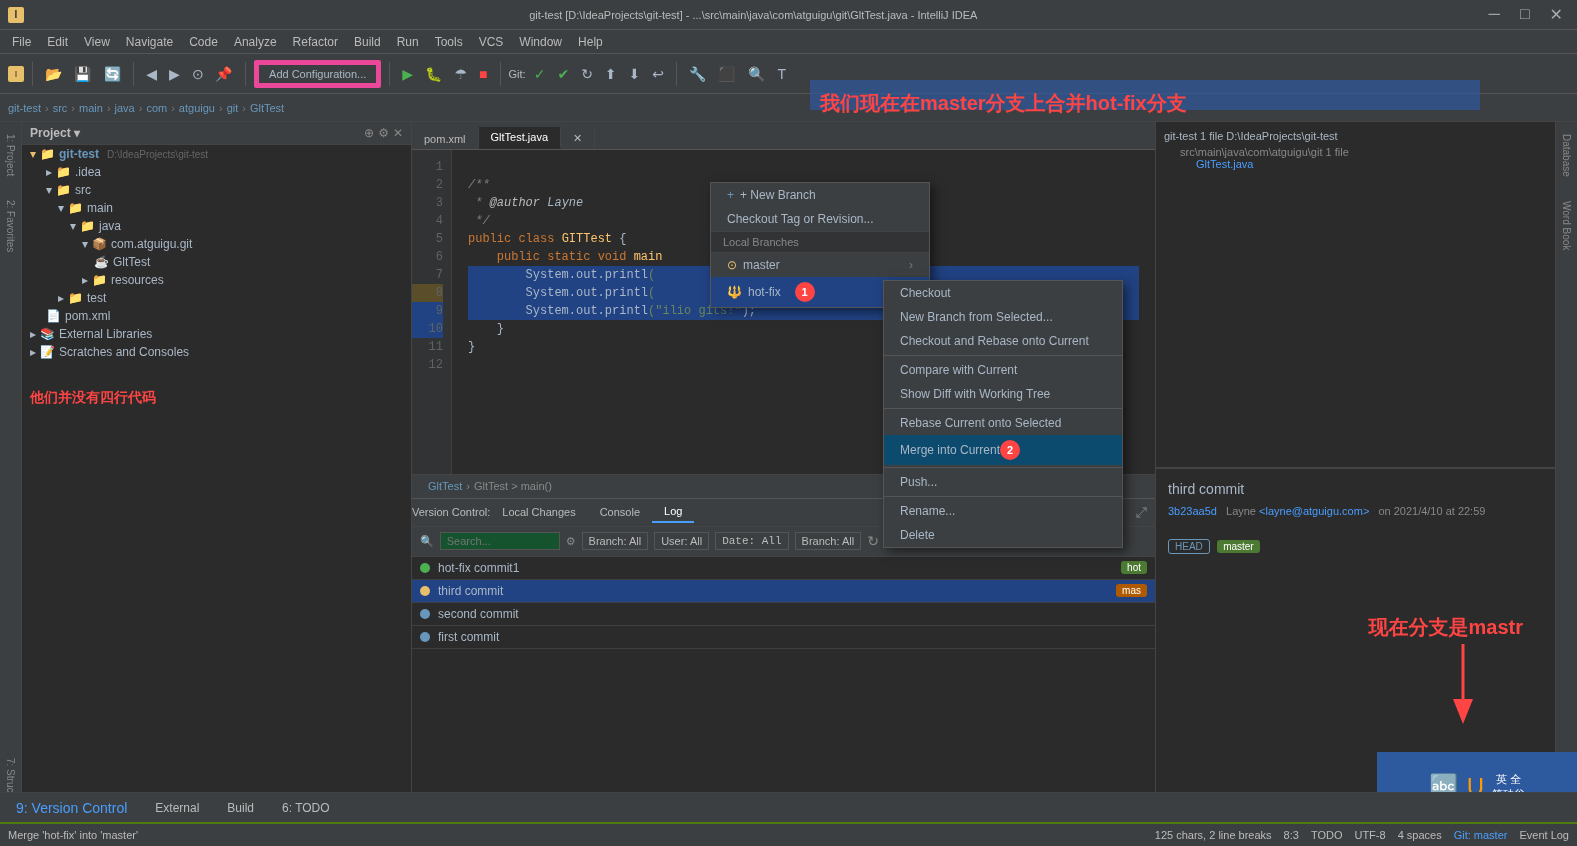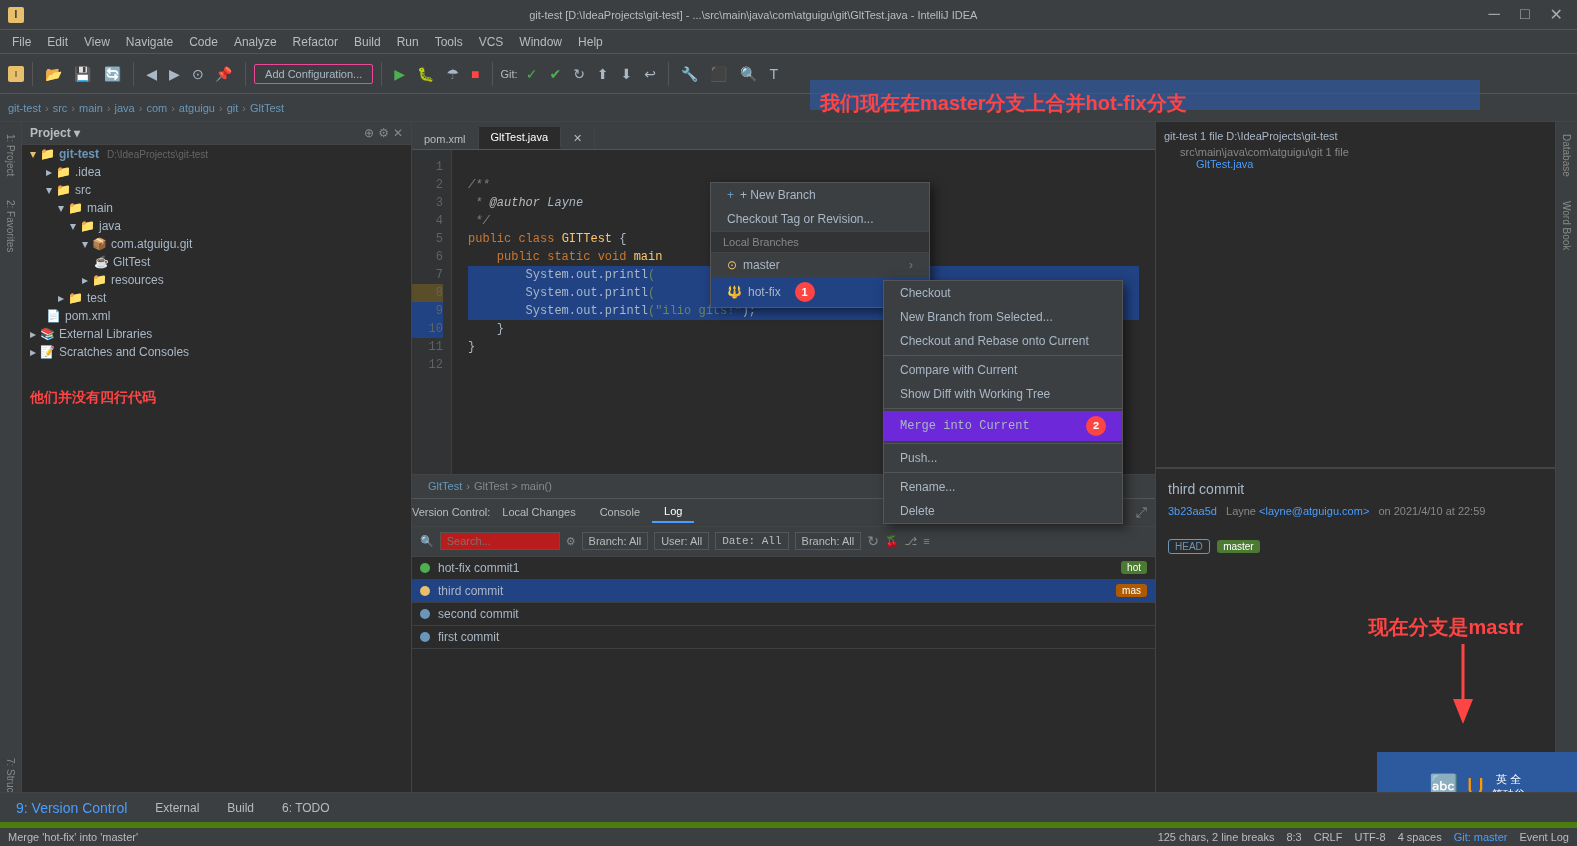--- a/index.html
+++ b/index.html
@@ -9,21 +9,21 @@
     #titlebar { background: #3c3f41; height: 30px; display: flex; align-items: center; padding: 0 8px; border-bottom: 1px solid #555; justify-content: space-between; }
     #titlebar .title { font-size: 11px; color: #bbb; flex: 1; text-align: center; }
     #titlebar .window-controls { display: flex; gap: 8px; }
 
     
     #menubar { background: #3c3f41; height: 24px; display: flex; align-items: center; padding: 0 4px; border-bottom: 1px solid #555; }
     #menubar .menu-item { padding: 2px 8px; font-size: 12px; color: #bbb; cursor: pointer; }
 
     
     #toolbar { background: #3c3f41; height: 40px; display: flex; align-items: center; padding: 0 8px; gap: 4px; border-bottom: 1px solid #555; }
-    #toolbar .tb-btn { background: transparent; border: 1px solid #ec4899; color: #a9b7c6; padding: 3px 10px; font-size: 11px; cursor: pointer; border-radius: 2px; }
+    #toolbar .tb-btn { background: transparent; border: 5px solid #ec4899; color: #a9b7c6; padding: 3px 10px; font-size: 11px; cursor: pointer; border-radius: 2px; }
     #toolbar .tb-sep { width: 1px; height: 24px; background: #555; margin: 0 4px; }
     #toolbar .tb-icon { color: #a9b7c6; font-size: 14px; padding: 4px; cursor: pointer; }
 
     
     #breadcrumb { background: #3c3f41; height: 28px; display: flex; align-items: center; padding: 0 8px; border-bottom: 1px solid #444; gap: 4px; font-size: 11px; color: #bbb; }
     #breadcrumb span { color: #6897bb; cursor: pointer; }
     #breadcrumb .sep { color: #777; }
 
     
     #main { display: flex; height: calc(846px - 30px - 24px - 40px - 28px - 24px); }
@@ -59,21 +59,21 @@
     #bottom-toolbar { background: #3c3f41; height: 30px; display: flex; align-items: center; padding: 0 8px; gap: 6px; border-bottom: 1px solid #444; font-size: 11px; }
     #commits-list { flex: 1; overflow-y: auto; }
     .commit-row { display: flex; align-items: center; padding: 4px 8px; cursor: pointer; border-bottom: 1px solid #3d3f41; gap: 8px; }
     .commit-row.selected { background: #214283; }
     .commit-dot { width: 10px; height: 10px; border-radius: 50%; background: #6897bb; flex-shrink: 0; }
     .commit-msg { flex: 1; font-size: 12px; color: #a9b7c6; }
     .commit-branch-tag { background: #4c7a33; color: #fff; padding: 1px 6px; border-radius: 3px; font-size: 10px; }
     .commit-branch-tag.orange { background: #b05a00; }
 
     
-    #statusbar { background: #3c3f41; height: 24px; display: flex; align-items: center; padding: 0 8px; border-top: 6px solid #4d7c0f; font-size: 11px; color: #bbb; justify-content: space-between; }
+    #statusbar { background: #3c3f41; height: 24px; display: flex; align-items: center; padding: 0 8px; border-top: 2px solid #4d7c0f; font-size: 11px; color: #bbb; justify-content: space-between; }
     #statusbar .left { display: flex; gap: 12px; align-items: center; }
     #statusbar .right { display: flex; gap: 12px; align-items: center; }
 
     
     #right-panel { width: 400px; background: #2b2b2b; border-left: 1px solid #444; display: flex; flex-direction: column; }
     #right-panel-top { flex: 1; padding: 8px; overflow: auto; }
     #right-panel-bottom { border-top: 1px solid #444; padding: 12px; height: 200px; }
     .commit-detail-title { font-size: 14px; color: #a9b7c6; margin-bottom: 8px; }
     .commit-detail-meta { font-size: 11px; color: #888; margin-bottom: 22px; }
     .tag-badge { display: inline-block; background: transparent; border: 1px solid #6897bb; color: #6897bb; padding: 1px 6px; border-radius: 3px; font-size: 10px; margin-right: 4px; }
@@ -325,21 +325,21 @@
         <div class="bottom-tab">Local Changes</div>
         <div class="bottom-tab">Console</div>
         <div class="bottom-tab active">Log</div>
         <div style="flex:1;"></div>
         <span style="color:#888;padding:0 8px;cursor:pointer;font-size:14px;">⚙</span>
         <span style="color:#888;padding:0 8px;cursor:pointer;font-size:14px;">⤢</span>
       </div>
 
       <div id="bottom-toolbar">
         <span style="color:#888;">🔍</span>
-        <input style="background: #b91c1c; border: 1px solid rgb(85, 85, 85); color: rgb(169, 183, 198); padding: 2px 6px; font-size: 11px; width: 120px;" placeholder="Search...">
+        <input style="background: #14532d; border: 1px solid rgb(85, 85, 85); color: rgb(169, 183, 198); padding: 2px 6px; font-size: 11px; width: 120px;" placeholder="Search...">
         <span style="color:#888;cursor:pointer;">⚙</span>
         <span style="color:#bbb;cursor:pointer;padding:2px 6px;border:1px solid #555;">Branch: All</span>
         <span style="color:#bbb;cursor:pointer;padding:2px 6px;border:1px solid #555;">User: All</span>
         <span style="color:#bbb;cursor:pointer;padding:2px 6px;border:1px solid #555;font-family:Liberation Mono, monospace;">Date: All</span>
         <span style="color:#bbb;cursor:pointer;padding:2px 6px;border:1px solid #555;">Branch: All</span>
         <span style="color:#888;cursor:pointer;font-size:14px;">↻</span>
         <span style="color:#888;cursor:pointer;">🍒</span>
         <span style="color:#888;cursor:pointer;">⎇</span>
         <span style="color:#888;cursor:pointer;">≡</span>
       </div>
@@ -428,21 +428,21 @@
   <span style="font-size:12px;color:#bbb;padding:0 8px;">6: TODO</span>
 </div>
 
 <div id="statusbar" style="position:absolute;bottom:0;left:0;right:0;z-index:50;">
   <div class="left">
     <span>Merge 'hot-fix' into 'master'</span>
   </div>
   <div class="right">
     <span>125 chars, 2 line breaks</span>
     <span>8:3</span>
-    <span>CRLF</span>
+    <span>TODO</span>
     <span>UTF-8</span>
     <span>4 spaces</span>
     <span style="color:#4a9eff;cursor:pointer;">Git: master</span>
     <span style="cursor:pointer;">Event Log</span>
   </div>
 </div>
 
 <div id="git-branches-popup">
   <div class="popup-item">
     <span style="color:#6897bb;">+</span>
@@ -466,21 +466,22 @@
 </div>
 
 <div id="context-menu">
   <div class="cm-item">Checkout</div>
   <div class="cm-item">New Branch from Selected...</div>
   <div class="cm-item">Checkout and Rebase onto Current</div>
   <div class="cm-sep"></div>
   <div class="cm-item">Compare with Current</div>
   <div class="cm-item">Show Diff with Working Tree</div>
   <div class="cm-sep"></div>
-  <div class="cm-item highlighted" style="background:#6d28d9;display:flex;align-items:center;justify-content:space-between;font-family:Liberation Mono, monospace;">
+  <div class="cm-item">Rebase Current onto Selected</div>
+  <div class="cm-item highlighted" style="background:#0c4a6e;display:flex;align-items:center;justify-content:flex-start;">
     <span>Merge into Current</span>
     <span><span class="circle-badge">2</span></span>
   </div>
   <div class="cm-sep"></div>
   <div class="cm-item">Push...</div>
   <div class="cm-sep"></div>
   <div class="cm-item">Rename...</div>
   <div class="cm-item">Delete</div>
 </div>
 

